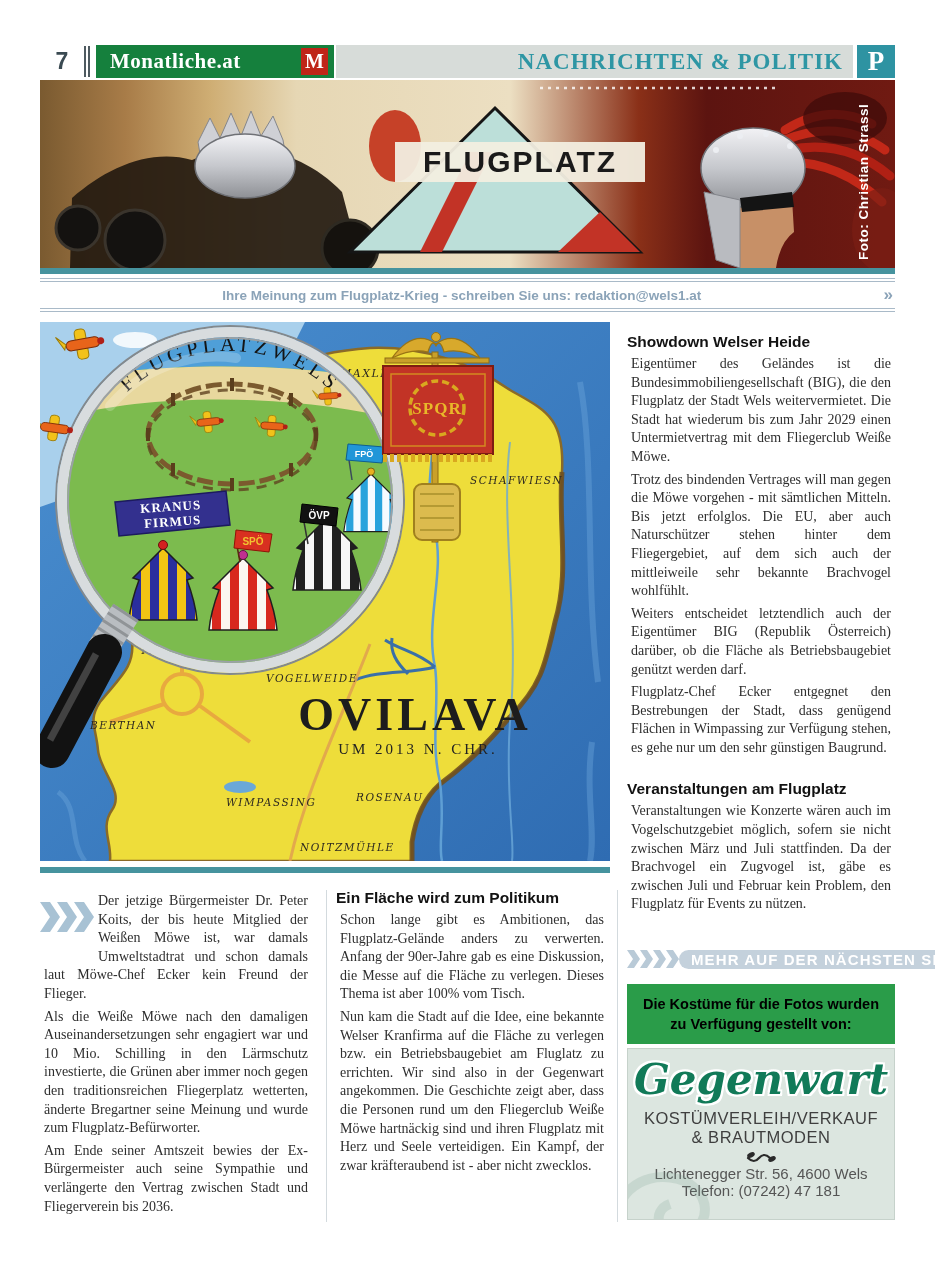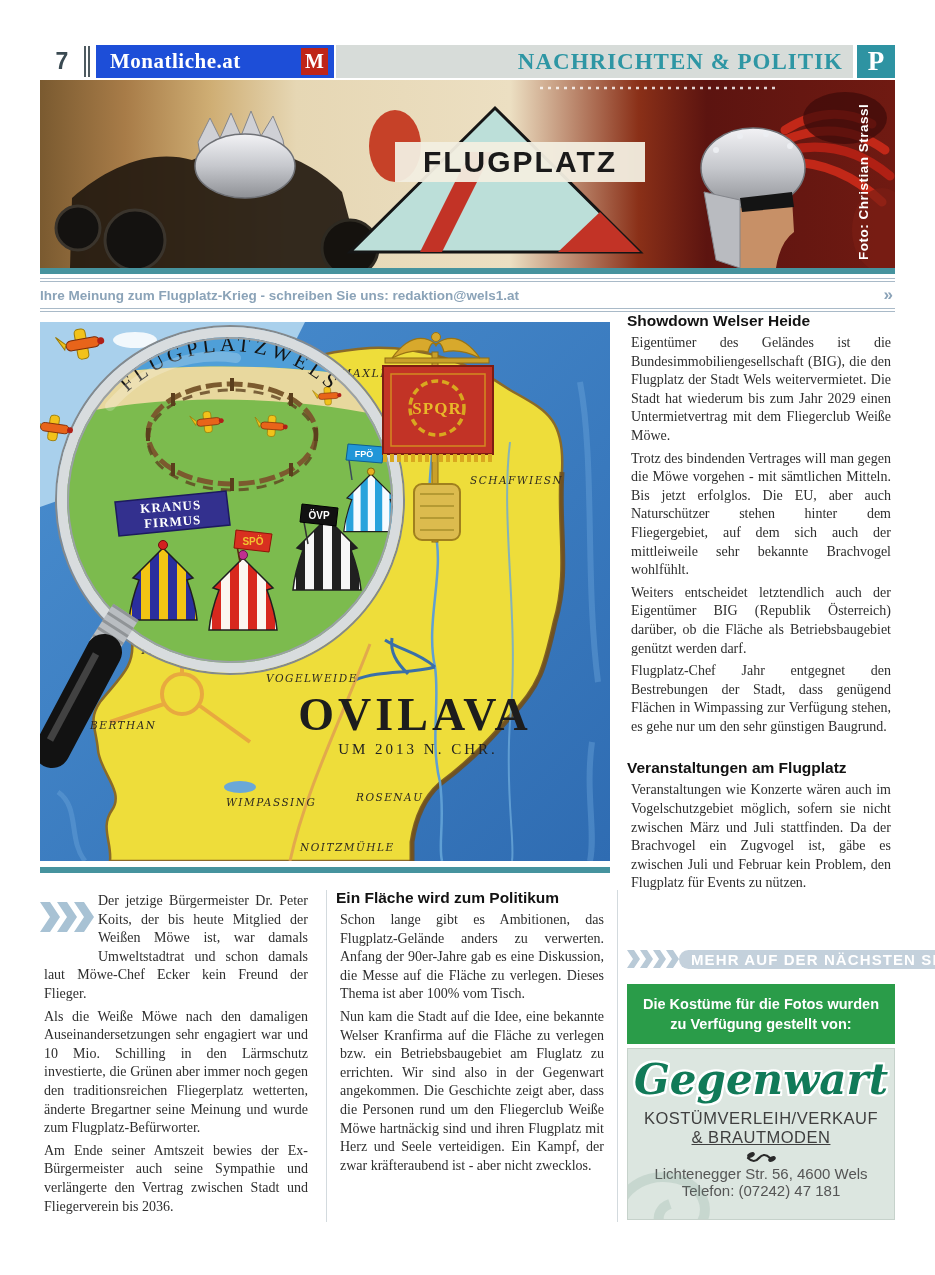--- a/index.html
+++ b/index.html
@@ -3,64 +3,64 @@
 <meta charset="utf-8">
 <style>
   html,body{margin:0;padding:0;background:#fff;}
   #page{position:relative;width:935px;height:1275px;background:#fff;overflow:hidden;
         font-family:"Liberation Sans",sans-serif;color:#2e2e2e;}
   
   .header{position:absolute;left:40px;top:45px;width:855px;height:33px;display:flex;align-items:stretch;}
   .pagenum{width:44px;display:flex;align-items:center;justify-content:center;
            font-size:23px;font-weight:bold;color:#3a4a52;}
   .hdr-sep{width:2px;border-left:2px solid #4e5a60;border-right:2px solid #4e5a60;margin:1px 6px 1px 0;}
-  .brandbox{width:218px;background:#1d4ed8;display:flex;align-items:center;padding:0 6px 0 14px;}
+  .brandbox{width:218px;background:#15803d;display:flex;align-items:center;padding:0 6px 0 14px;}
   .brand{font-family:"Liberation Serif",serif;font-weight:bold;color:#fff;font-size:21px;letter-spacing:.5px;flex:1;}
   .m-badge{width:27px;height:27px;background:#bf2518;color:#fff;display:flex;align-items:center;justify-content:center;
            font-family:"Liberation Serif",serif;font-weight:bold;font-size:20px;}
   .sectionbar{flex:1;background:#d7dcd9;display:flex;align-items:center;justify-content:flex-end;padding-right:10px;margin-left:2px;padding-left:20px;}
   .section{font-family:"Liberation Serif",serif;font-weight:bold;font-size:23px;color:#2e96a4;letter-spacing:1px;}
   .p-badge{width:38px;margin-left:4px;background:#2e93a2;color:#fff;display:flex;align-items:center;justify-content:center;
            font-family:"Liberation Serif",serif;font-weight:bold;font-size:27px;}
   
   .photo{position:absolute;left:40px;top:80px;width:855px;height:188px;border-bottom:6px solid #46939e;}
   
   .feedback{position:absolute;left:40px;top:278px;width:855px;height:26px;
             border-top:4px double #a9bac8;border-bottom:4px double #a9bac8;
             display:flex;align-items:center;}
-  .feedback .txt{font-size:13.5px;font-weight:bold;color:#8ba3b8;flex:1;padding-top:1px;}
+  .feedback .txt{font-size:13.5px;font-weight:bold;color:#8ba3b8;flex:1;padding-top:1px;text-align:center;}
   .feedback .arr{font-size:17px;font-weight:bold;color:#8ba3b8;padding-right:2px;}
   
   .map{position:absolute;left:40px;top:322px;width:570px;height:545px;border-bottom:6px solid #46939e;}
   
   .col{position:absolute;font-size:14px;line-height:18.6px;text-align:justify;color:#2e2e2e;}
   .col p{margin:4px;font-family:Liberation Serif, serif;}
   .col h3{margin:0 0 1px 0;font-size:15.5px;line-height:19px;color:#121212;text-align:left;}
   .col .gap{height:18px;}
-  .col-right{left:627px;top:311px;width:268px;}
+  .col-right{left:627px;top:332px;width:268px;}
   .col-1{left:40px;top:888px;width:272px;}
   .col-2{left:336px;top:888px;width:272px;}
   .vrule{position:absolute;width:1px;background:#d3dade;}
   .quote-mark{float:left;width:58px;height:54px;padding-top:14px;}
   
   .more-banner{position:absolute;left:627px;top:946px;width:268px;height:26px;display:flex;align-items:center;}
   .more-pill{background:#c4d1dc;color:#fff;border-radius:10px;height:19px;display:flex;align-items:center;
              padding:0 12px;font-size:15px;font-weight:bold;letter-spacing:1.1px;white-space:nowrap;}
   .chev-row{display:flex;align-items:center;}
   
   .green-box{position:absolute;left:627px;top:984px;width:268px;height:60px;background:#2a9c49;
              display:flex;flex-direction:column;align-items:center;justify-content:center;}
-  .green-box div{color:#ffffff;font-weight:bold;font-size:14.5px;line-height:20px;text-align:center;}
+  .green-box div{color:#000000;font-weight:bold;font-size:14.5px;line-height:20px;text-align:center;}
   .ad-box{position:absolute;left:627px;top:1048px;width:268px;height:172px;background:#dce6e0;
           border:1px solid #c6d2cb;box-sizing:border-box;text-align:center;overflow:hidden;}
   .ad-brand{margin-top:6px;font-family:"DejaVu Serif",serif;font-style:italic;font-weight:bold;
             font-size:42px;line-height:50px;color:#117a58;
             text-shadow:-2px -2px 0 #fff,2px -2px 0 #fff,-2px 2px 0 #fff,2px 2px 0 #fff,0 -2px 0 #fff,0 2px 0 #fff,-2px 0 0 #fff,2px 0 0 #fff;}
   .ad-line1{margin-top:4px;font-size:16.5px;color:#3f3f3f;letter-spacing:.5px;}
-  .ad-line2{font-size:16.5px;color:#3f3f3f;letter-spacing:.5px;text-decoration:underline;}
+  .ad-line2{font-size:16.5px;color:#3f3f3f;letter-spacing:.5px;}
   .ad-orn{margin:3px auto 1px auto;width:30px;height:14px;}
   .ad-addr{font-size:15px;color:#555;}
   .ad-phone{font-size:15px;color:#555;}
   .swirl{position:absolute;left:-30px;bottom:-40px;opacity:.18;}
 </style>
 </head>
 <body>
 
 <div id="page">
 
@@ -332,21 +332,21 @@
         <path d="M 380,172 h 34 M 380,184 h 34 M 380,196 h 34 M 380,208 h 34" stroke="#b59a33" stroke-width="2"></path>
       </g>
     </svg>
   </div>
 
   <div class="col col-right">
     <h3>Showdown Welser Heide</h3>
     <p>Eigentümer des Geländes ist die Bundesimmobiliengesellschaft (BIG), die den Flugplatz der Stadt Wels weitervermietet. Die Stadt hat wiederum bis zum Jahr 2029 einen Untermietvertrag mit dem Fliegerclub Weiße Möwe.</p>
     <p>Trotz des bindenden Vertrages will man gegen die Möwe vorgehen - mit sämtlichen Mitteln. Bis jetzt erfolglos. Die EU, aber auch Naturschützer stehen hinter dem Fliegergebiet, auf dem sich auch der mittleiweile sehr bekannte Brachvogel wohlfühlt.</p>
     <p>Weiters entscheidet letztendlich auch der Eigentümer BIG (Republik Österreich) darüber, ob die Fläche als Betriebsbaugebiet genützt werden darf.</p>
-    <p>Flugplatz-Chef Jahr entgegnet den Bestrebungen der Stadt, dass  genügend Flächen in Wimpassing zur Verfügung stehen, es gehe nur um den sehr günstigen Baugrund.</p>
+    <p>Flugplatz-Chef Ecker entgegnet den Bestrebungen der Stadt, dass  genügend Flächen in Wimpassing zur Verfügung stehen, es gehe nur um den sehr günstigen Baugrund.</p>
     <div class="gap"></div>
     <h3>Veranstaltungen am Flugplatz</h3>
     <p>Veranstaltungen wie Konzerte wären auch im Vogelschutzgebiet möglich, sofern sie nicht zwischen März und Juli stattfinden. Da der Brachvogel ein Zugvogel ist, gäbe es zwischen Juli und Februar kein Problem, den Flugplatz für Events zu nützen.</p>
   </div>
 
   <div class="vrule" style="left:326px;top:890px;height:332px;"></div>
   <div class="vrule" style="left:617px;top:890px;height:332px;"></div>
 
   <div class="col col-1">
     <div class="quote-mark">

